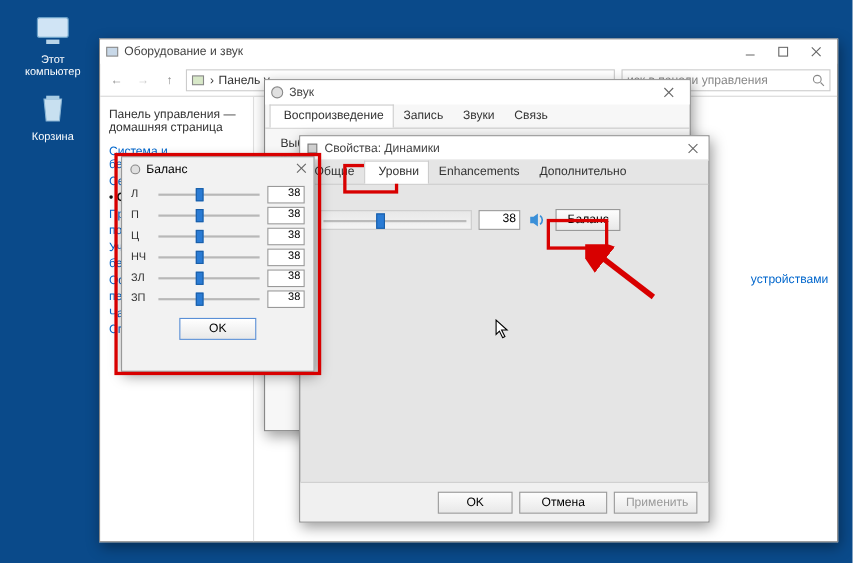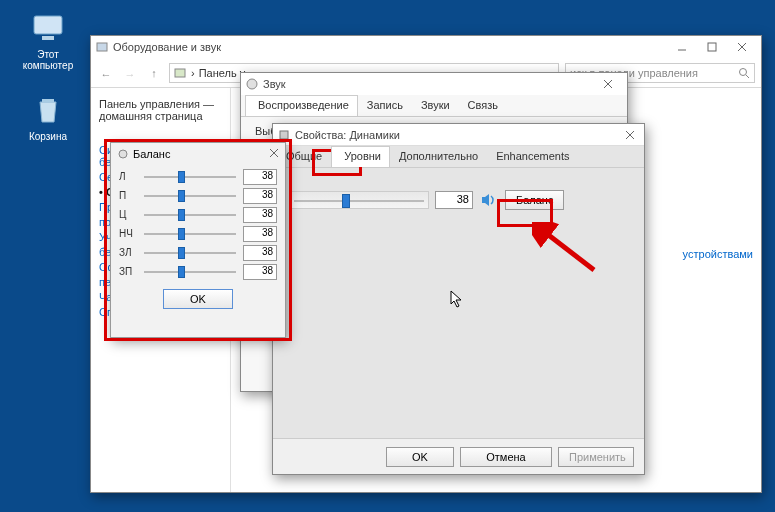--- a/index.html
+++ b/index.html
@@ -1,37 +1,37 @@
 <!DOCTYPE html>
 <html><head>
 <meta charset="utf-8">
 <style>
 * { margin: 0; padding: 0; box-sizing: border-box; font-family: "Segoe UI", Tahoma, sans-serif; }
 body { background: #0a4a8a; width: 775px; height: 512px; position: relative; overflow: hidden; font-size: 11px; }
 
 .desktop-icon { position: absolute; width: 60px; text-align: center; color: #fff; font-size: 10px; }
 .desktop-icon .ico { width: 36px; height: 36px; margin: 0 auto 3px; }
 .desktop-icon.pc { top: 10px; left: 18px; text-align: center; }
-.desktop-icon.bin { top: 92px; left: 18px; }
+.desktop-icon.bin { top: 80px; left: 18px; }
 
 .window { position: absolute; background: #fff; border: 1px solid #888; box-shadow: 2px 4px 12px rgba(0,0,0,.4); }
 .titlebar { display: flex; align-items: center; height: 22px; padding: 0 4px; font-size: 11px; color: #444; background: #fff; }
 .titlebar .spacer { flex: 1; }
 .winbtn { width: 30px; height: 20px; display: flex; align-items: center; justify-content: center; font-size: 10px; color: #555; }
 .winbtn.close svg, .winbtn.max svg, .winbtn.min svg { stroke: #666; }
 
 .w-main { top: 35px; left: 90px; width: 672px; height: 458px; }
 .m-toolbar { display: flex; align-items: center; height: 30px; border-bottom: 1px solid #d8d8d8; padding: 0 6px; gap: 6px; font-size: 11px; color: #333; }
 .nav-arrow { width: 18px; height: 18px; display: flex; align-items: center; justify-content: center; color: #888; }
 .addr { flex: 1; border: 1px solid #ccc; height: 20px; display: flex; align-items: center; padding: 0 4px; font-size: 11px; color: #333; }
 .search { width: 190px; border: 1px solid #ccc; height: 20px; display: flex; align-items: center; padding: 0 20px 0 4px; color: #888; position: relative; }
 .search svg { position: absolute; right: 4px; }
 .m-body { display: flex; height: calc(100% - 52px); }
 .sidebar { width: 140px; border-right: 1px solid #e0e0e0; padding: 10px 8px; font-size: 11px; color: #0066cc; }
-.sidebar .home { color: #333; margin-bottom: 22px; }
+.sidebar .home { color: #333; margin-bottom: 10px; }
 .sidebar a { display: block; margin: 3px 0; color: #0066cc; text-decoration: none; cursor: pointer; }
 .sidebar .cur { color: #111; font-weight: bold; }
 .mainpane { flex: 1; padding: 10px 8px; font-size: 11px; }
 .mainpane a { color: #0066cc; text-decoration: none; cursor: pointer; }
 
 .w-sound { top: 72px; left: 240px; width: 388px; height: 320px; background: #f7f7f7; }
 .tabs { display: flex; font-size: 11px; border-bottom: 1px solid #ccc; height: 22px; padding-left: 4px; }
 .tab { padding: 3px 8px; border: 1px solid transparent; border-bottom: none; color: #333; cursor: pointer; }
 .tab.active { background: #fff; border-color: #ccc; padding-left: 12px; }
 .sound-body { padding: 8px 14px; font-size: 11px; color: #333; }
@@ -190,22 +190,22 @@
   </div>
   <div class="props-close">
       <svg width="11" height="11">
         <line x1="1" y1="1" x2="9" y2="9" stroke="#666"></line>
         <line x1="9" y1="1" x2="1" y2="9" stroke="#666"></line>
       </svg>
     </div>
   <div class="tabs props-tabs">
     <div class="tab">Общие</div>
     <div class="tab active">Уровни</div>
+    <div class="tab">Enhancements</div>
     <div class="tab">Дополнительно</div>
-    <div class="tab">Enhancements</div>
   </div>
   <div class="props-body">
     <div class="group">
       <div class="slider-row">
         <div class="slider">
           <div class="track"></div>
             <div class="thumb" style="left:38%"></div>
         </div>
         <div class="numbox">38</div>
         <div class="spk-icon">
@@ -213,21 +213,21 @@
               <polygon points="1,4 4,4 8,1 8,13 4,10 1,10" fill="#3a8fd8"></polygon>
               <path d="M10 3 A5 5 0 0 1 10 11" fill="none" stroke="#3a8fd8" stroke-width="1.5"></path>
             </svg>
         </div>
         <button class="btn">Баланс</button>
       </div>
     </div>
   </div>
   <div class="props-footer">
     <button class="btn" style="width:68px">OK</button>
-    <button class="btn" style="width:92px">Отмена</button>
+    <button class="btn" style="width:80px">Отмена</button>
     <button class="btn" style="width:76px;color:#999">Применить</button>
   </div>
 </div>
 
 <div class="window w-balance">
   <div class="bal-title">
     <svg width="12" height="12" style="margin-right:4px">
         <circle cx="6" cy="6" r="4" fill="#e0e0e0" stroke="#888"></circle>
       </svg>
     <span>Баланс</span>

